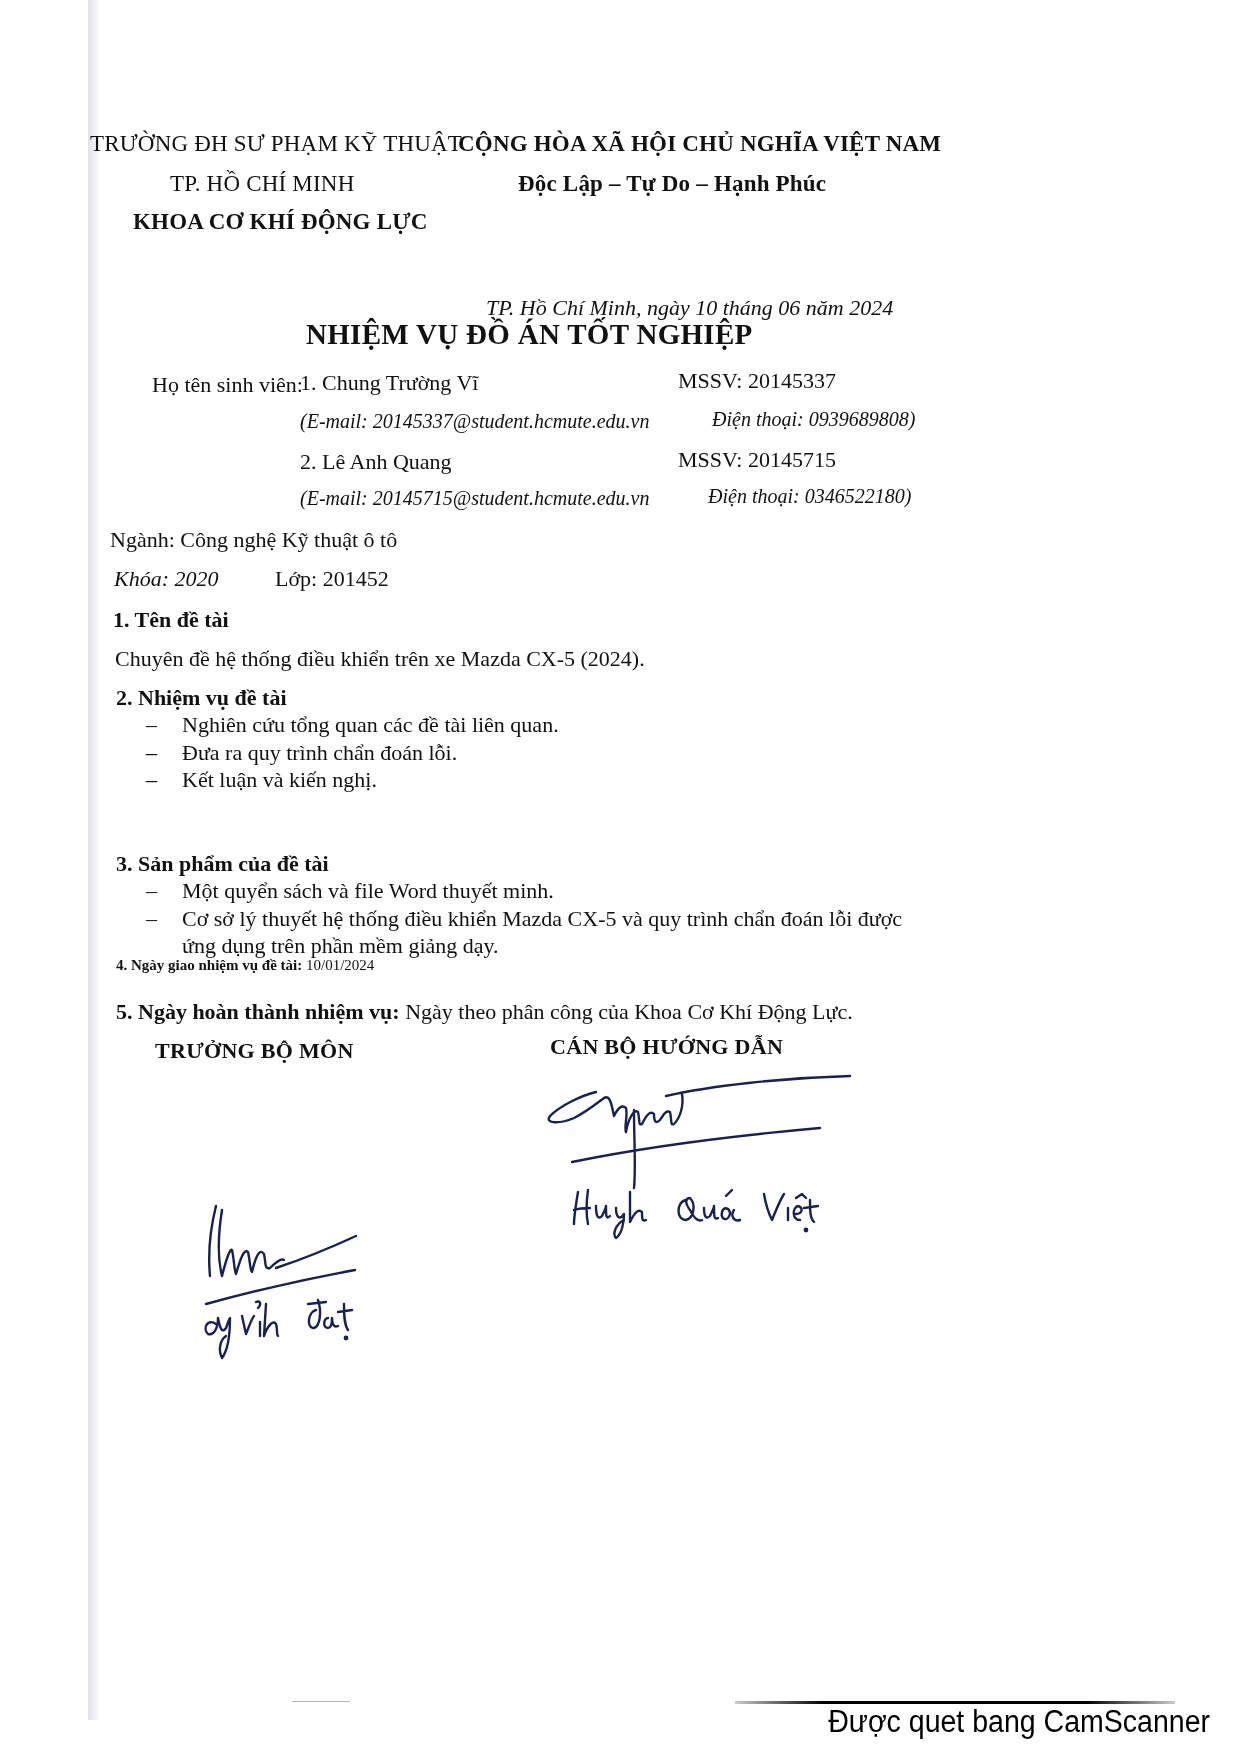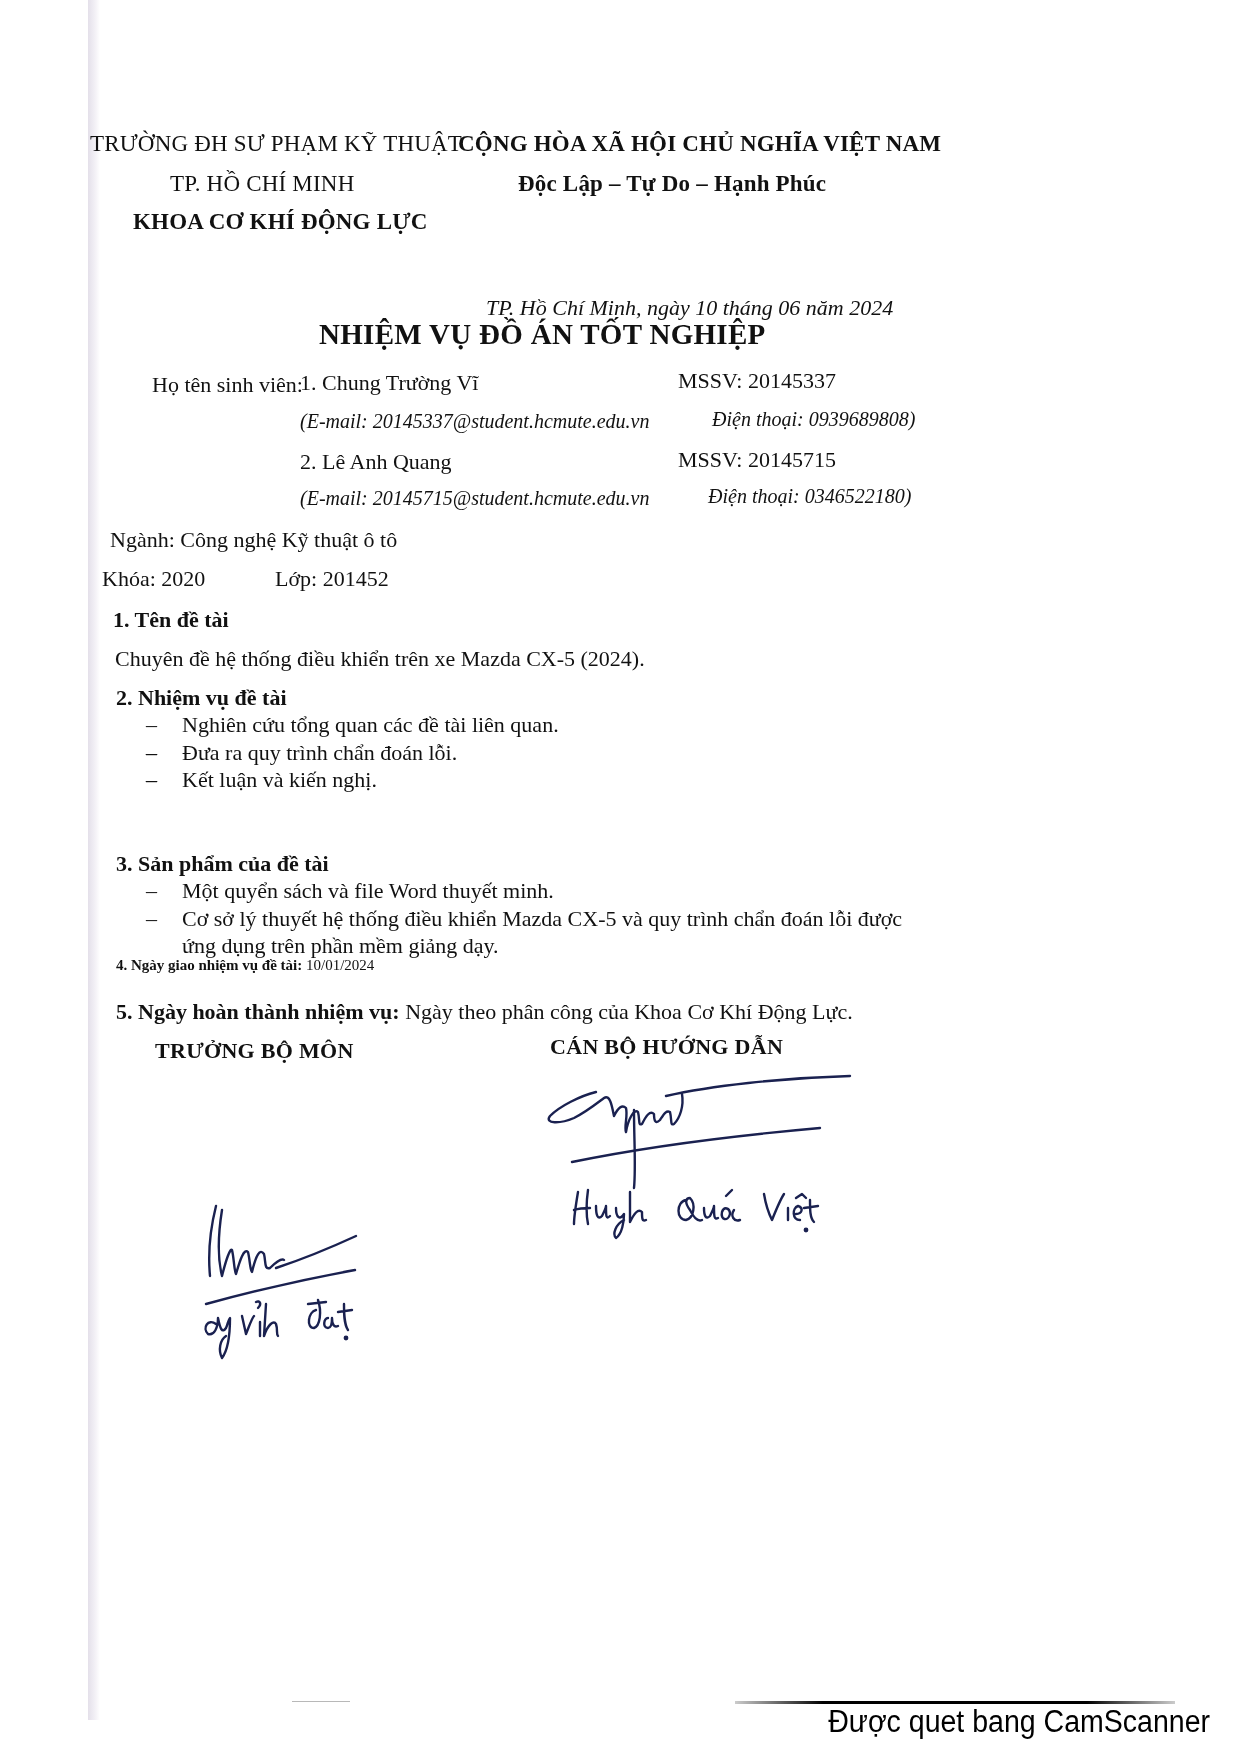--- a/index.html
+++ b/index.html
@@ -89,36 +89,36 @@
 
 <div class="abs hdr" style="left:90px; top:131px;">TRƯỜNG ĐH SƯ PHẠM KỸ THUẬT</div>
 <div class="abs hdr" style="left:170px; top:171px;">TP. HỒ CHÍ MINH</div>
 <div class="abs hdr bold" style="left:133px; top:209px;">KHOA CƠ KHÍ ĐỘNG LỰC</div>
 
 <div class="abs hdr bold" style="left:458px; top:131px;">CỘNG HÒA XÃ HỘI CHỦ NGHĨA VIỆT NAM</div>
 <div class="abs hdr bold" style="left:518px; top:171px;">Độc Lập – Tự Do – Hạnh Phúc</div>
 
 <div class="abs italic" style="left:486px; top:280px; font-size:22px;">TP. Hồ Chí Minh, ngày 10 tháng 06 năm 2024</div>
 
-<div class="abs title" style="left:306px; top:318px;margin-left:13px;">NHIỆM VỤ ĐỒ ÁN TỐT NGHIỆP</div>
+<div class="abs title" style="left:306px; top:318px;">NHIỆM VỤ ĐỒ ÁN TỐT NGHIỆP</div>
 
 <div class="abs body-text" style="left:108px; top:372px;margin-left:44px;">Họ tên sinh viên:</div>
 
 <div class="abs body-text" style="left:300px; top:370px;">1. Chung Trường Vĩ</div>
 <div class="abs body-text" style="left:678px; top:368px;">MSSV: 20145337</div>
 <div class="abs sub-italic" style="left:300px; top:410px;">(E-mail: 20145337@student.hcmute.edu.vn</div>
 <div class="abs sub-italic" style="left:712px; top:408px;">Điện thoại: 0939689808)</div>
 
 <div class="abs body-text" style="left:300px; top:449px;">2. Lê Anh Quang</div>
 <div class="abs body-text" style="left:678px; top:447px;">MSSV: 20145715</div>
 <div class="abs sub-italic" style="left:300px; top:487px;">(E-mail: 20145715@student.hcmute.edu.vn</div>
 <div class="abs sub-italic" style="left:708px; top:485px;">Điện thoại: 0346522180)</div>
 
 <div class="abs body-text" style="left:110px; top:527px;">Ngành: Công nghệ Kỹ thuật ô tô</div>
-<div class="abs body-text" style="left:102px; top:566px;">Khóa: 2020</div>
+<div class="abs body-text" style="left:114px; top:566px;font-style:italic;">Khóa: 2020</div>
 <div class="abs body-text" style="left:275px; top:566px;">Lớp: 201452</div>
 
 <div class="abs section-head" style="left:113px; top:607px;">1. Tên đề tài</div>
 <div class="abs body-text" style="left:115px; top:646px;">Chuyên đề hệ thống điều khiển trên xe Mazda CX-5 (2024).</div>
 
 <div class="abs section-head" style="left:116px; top:685px;">2. Nhiệm vụ đề tài</div>
 <ul class="bullet-list" style="top:711px; left:146px;">
   <li><span class="dash">–</span><span>Nghiên cứu tổng quan các đề tài liên quan.</span></li>
   <li><span class="dash">–</span></li>
   <li><span class="dash">–</span><span>Đưa ra quy trình chẩn đoán lỗi.</span></li>

